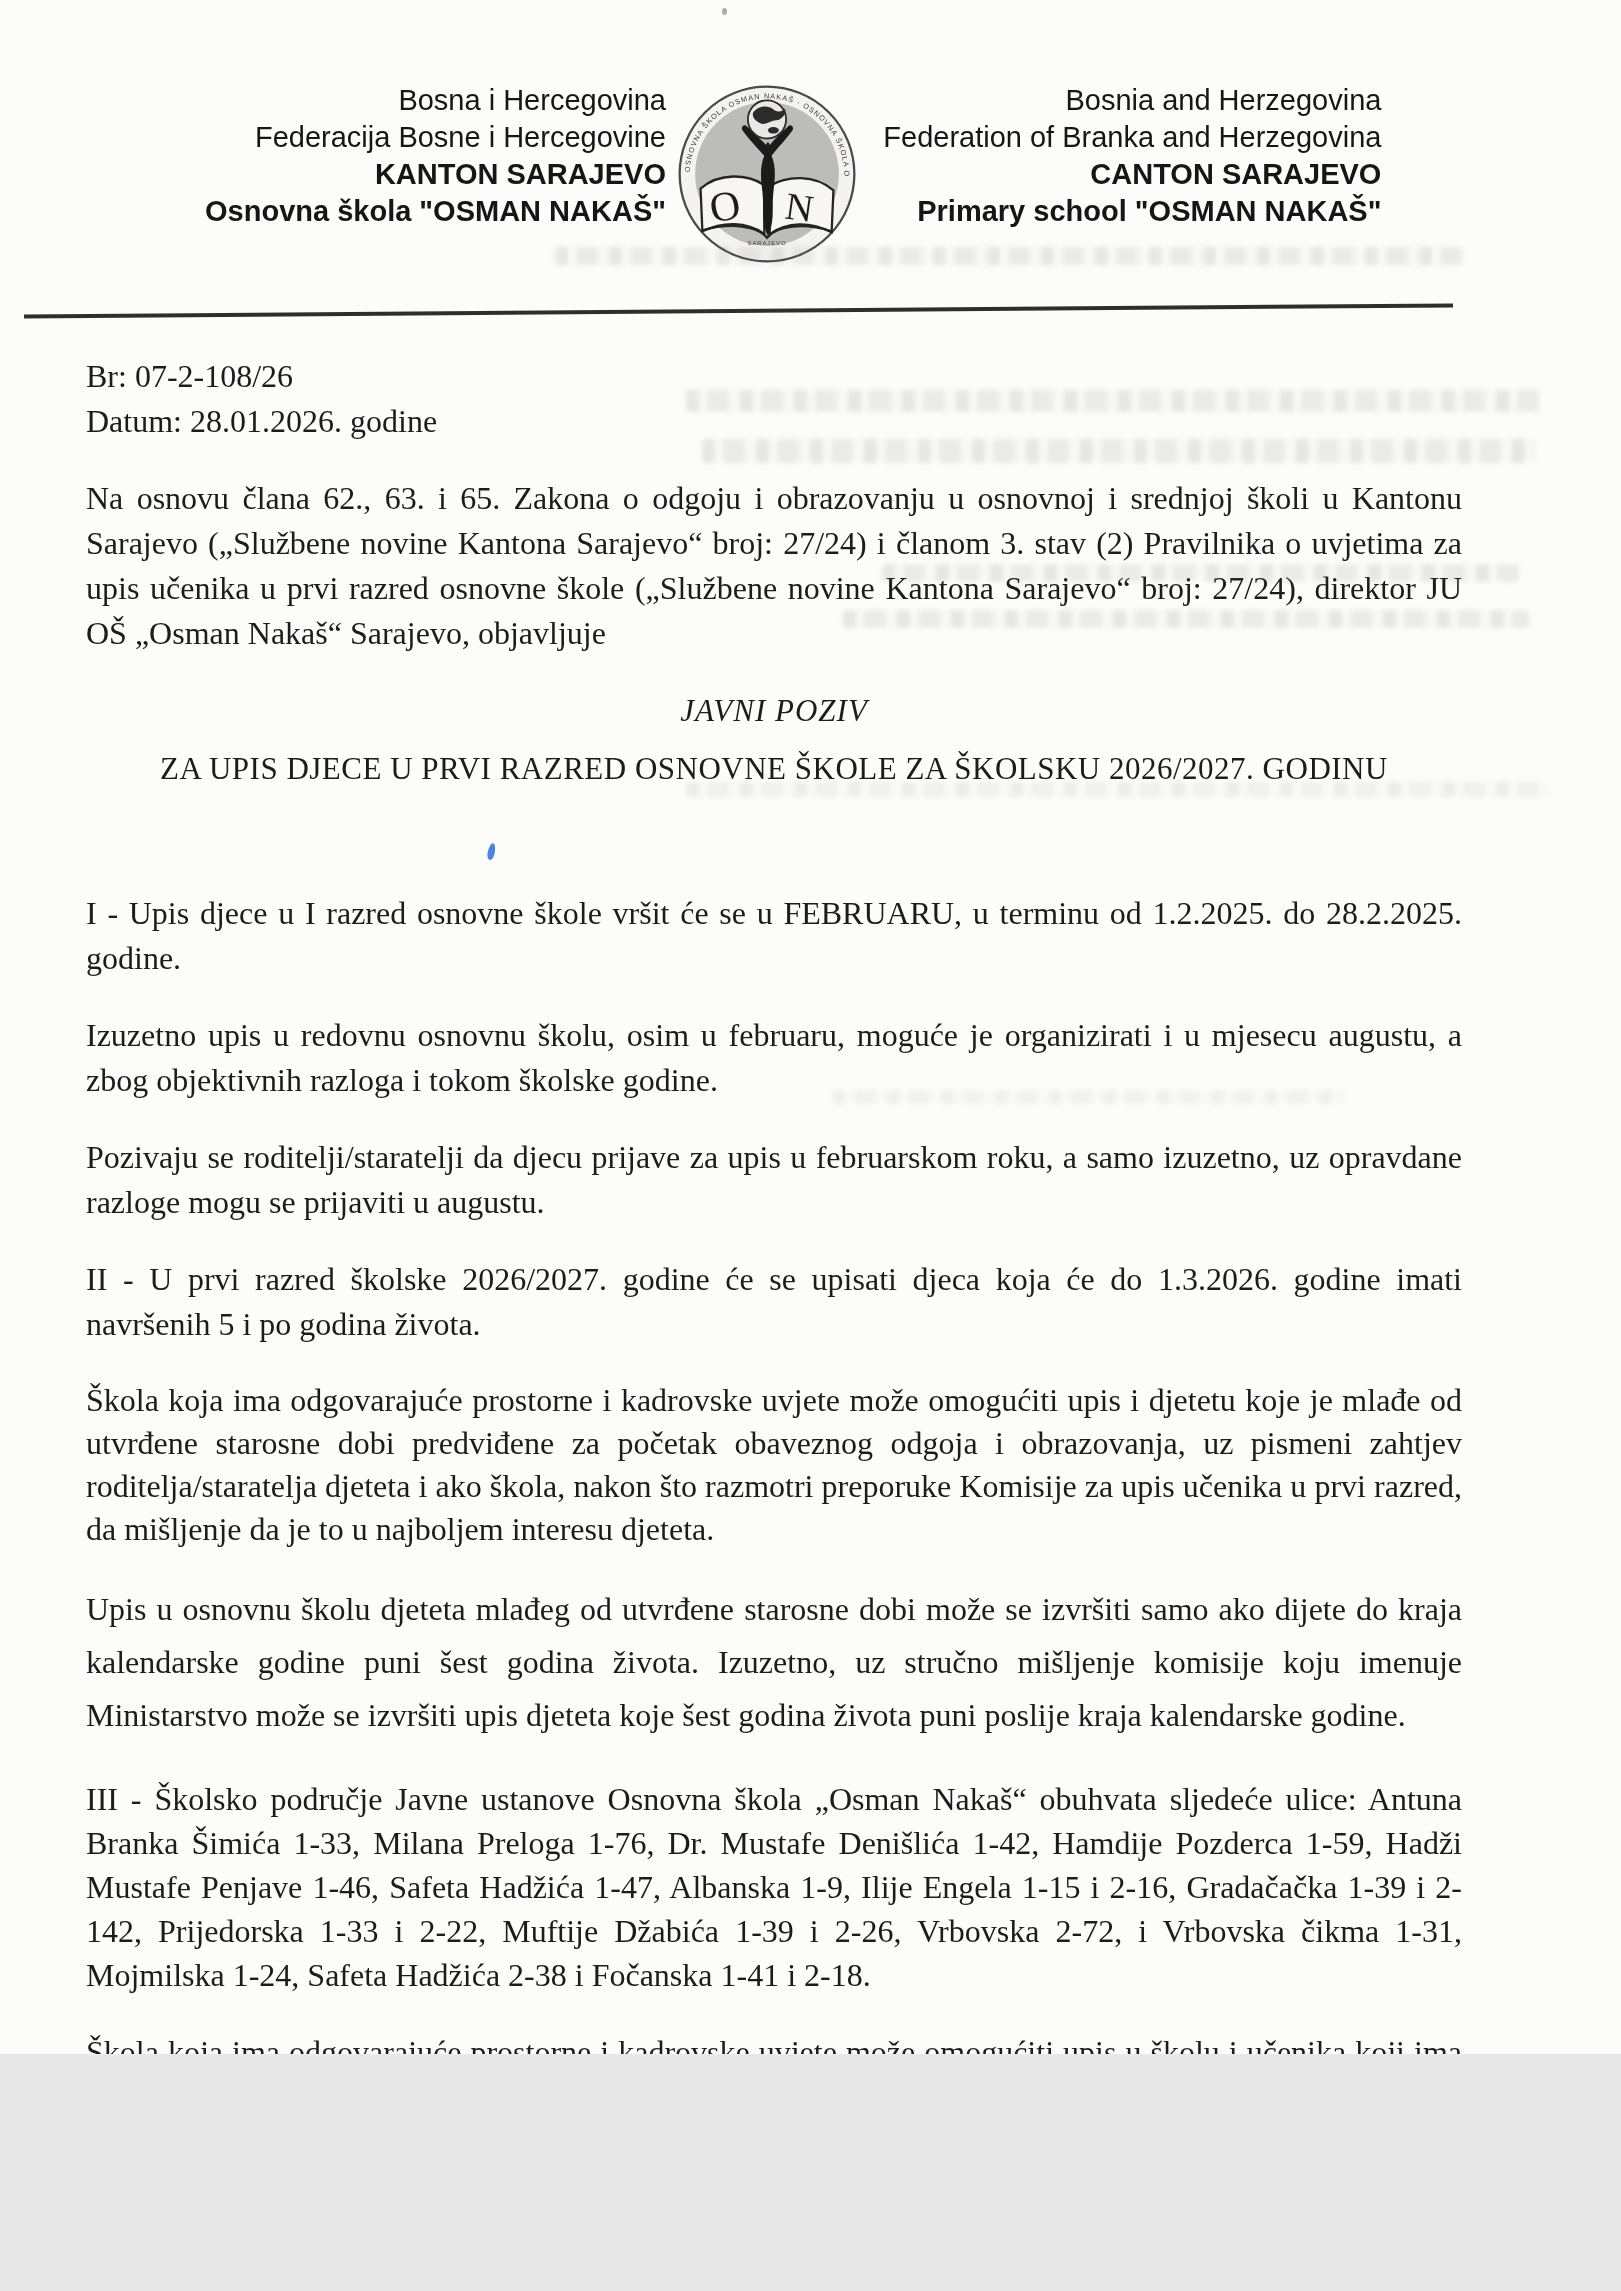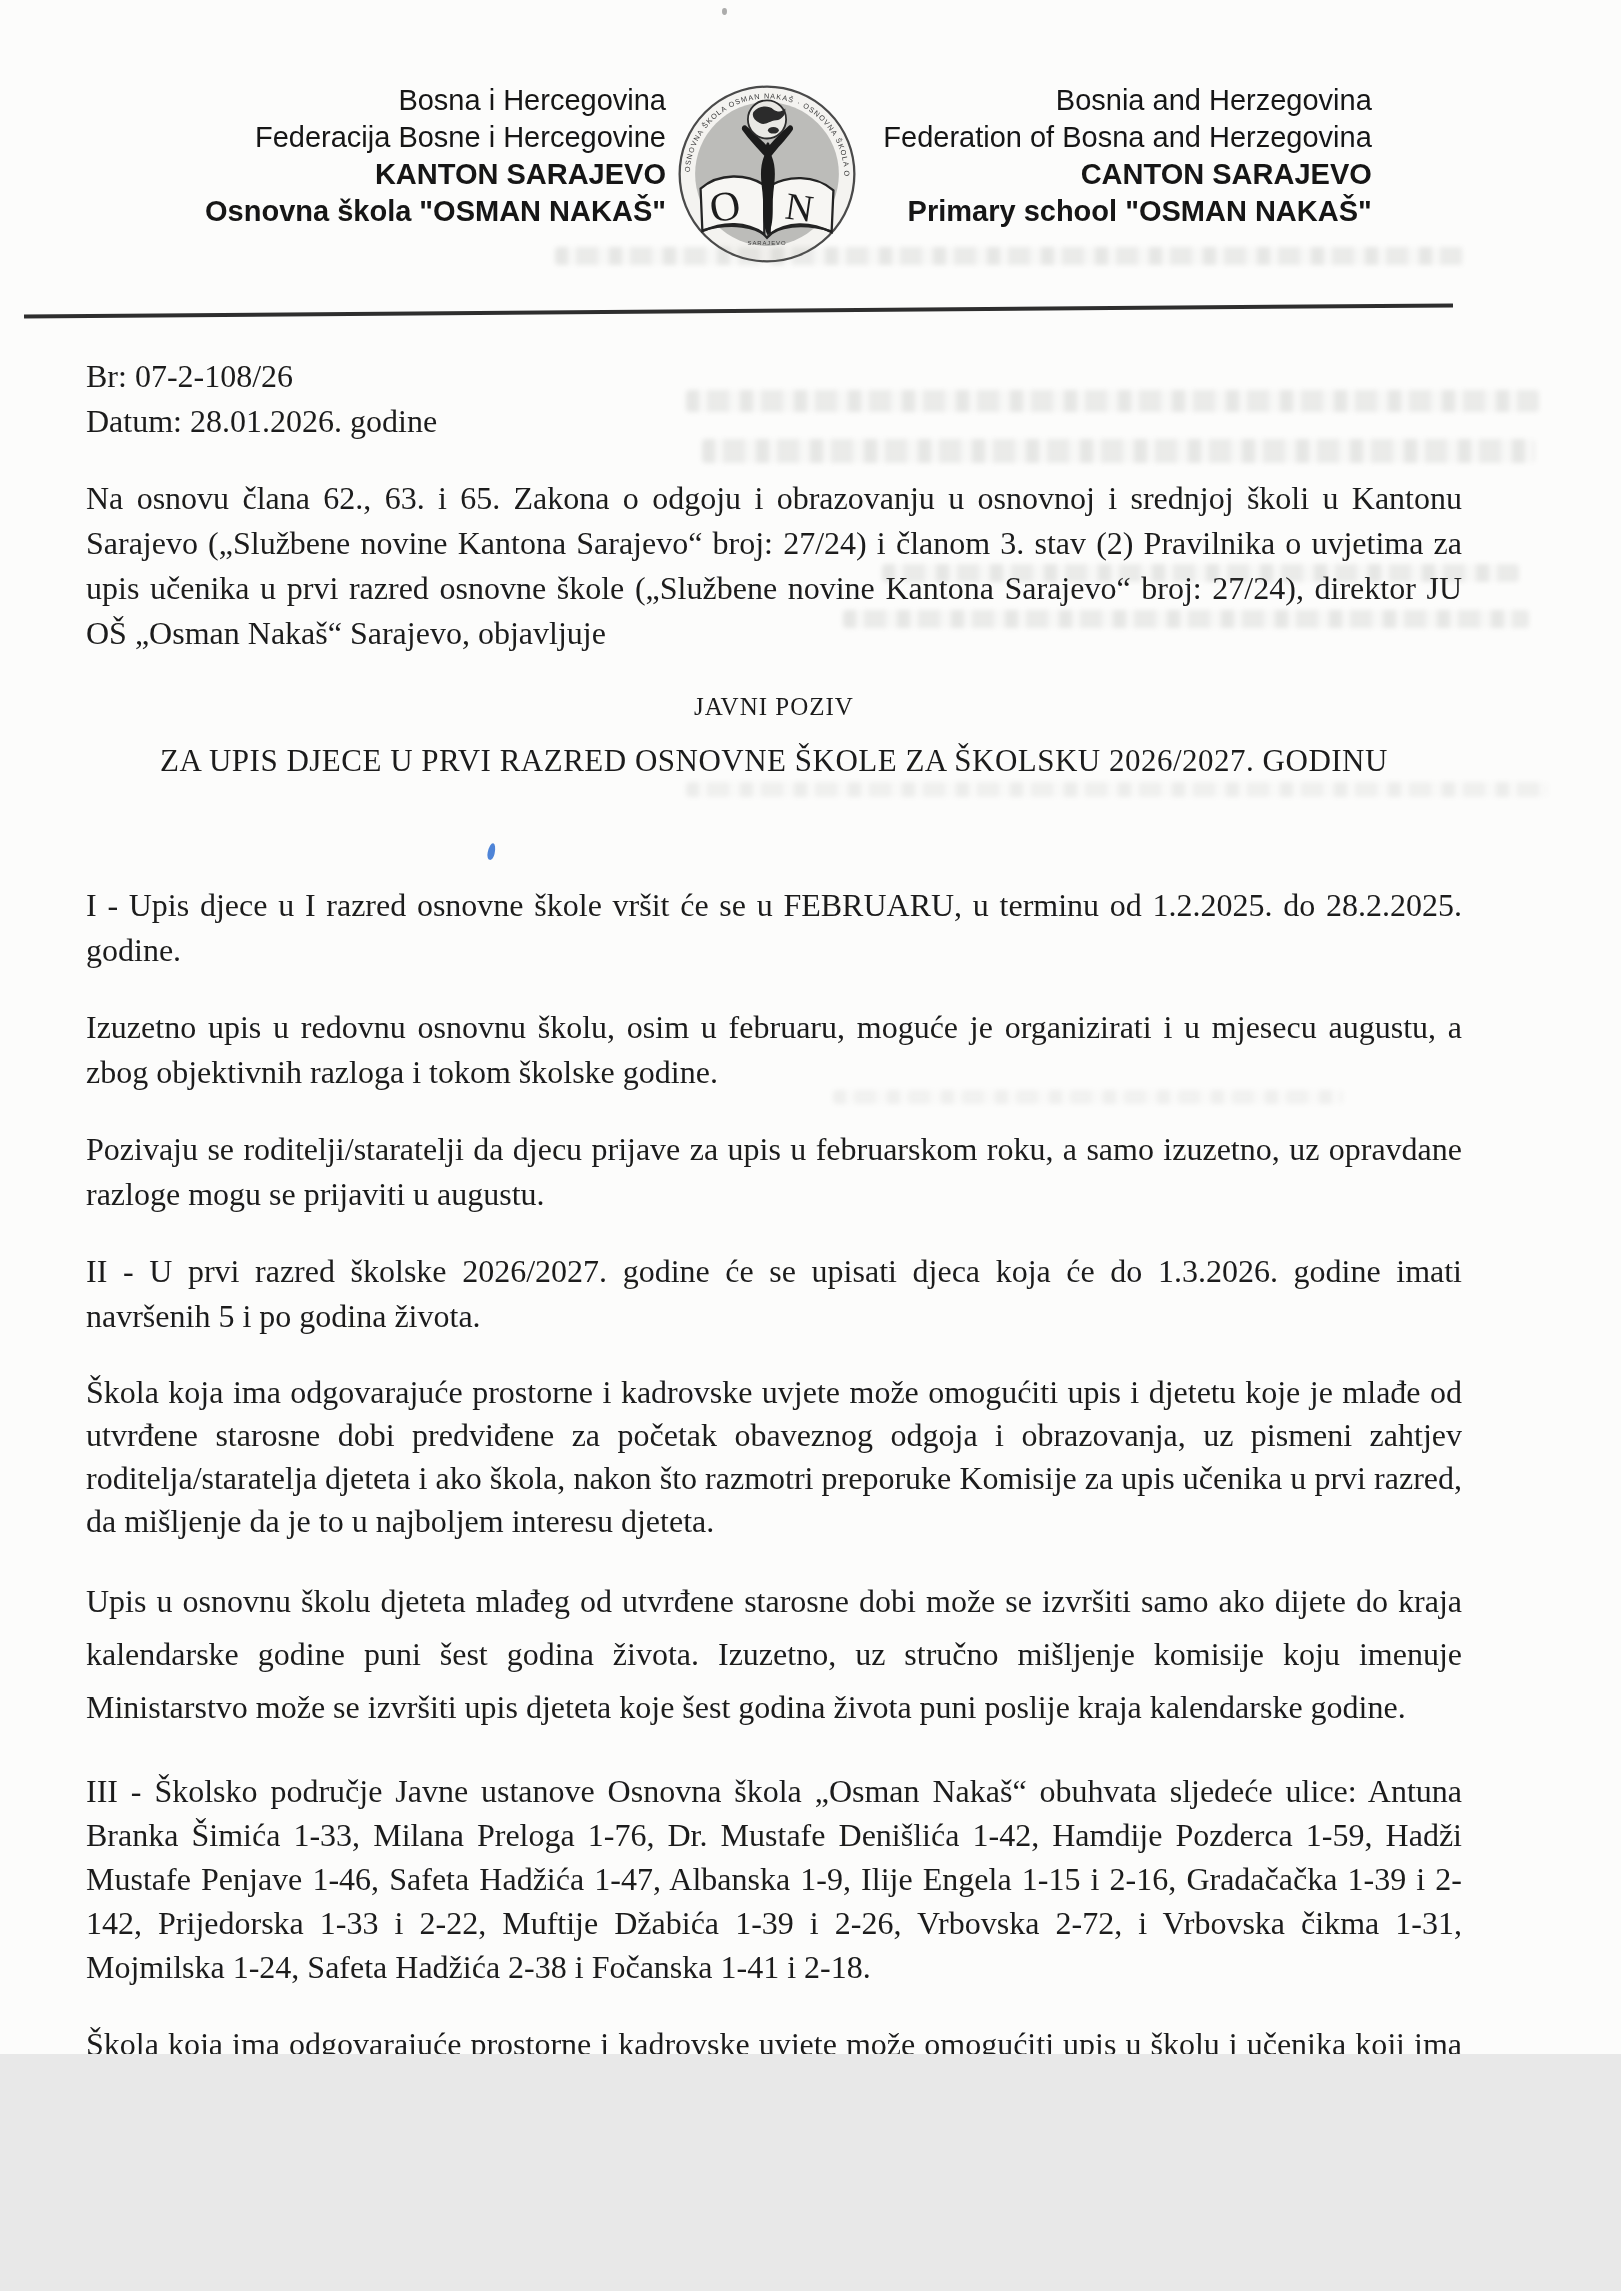--- a/index.html
+++ b/index.html
@@ -16,21 +16,21 @@
   .header-right { margin-left:25.5px; text-align:right; }
   .hdr-bold { font-weight:700; }
   .header-logo { width:182px; height:192px; margin:-3.9px 0 0 9.8px; flex:0 0 auto; }
   .rule { margin:39px 0 0 23.5px; width:1429px; height:3.9px; background:#2e2e2e; transform:rotate(-0.45deg); }
   
   .meta { margin:41px 0 0 86px; font-size:32px; line-height:45px; }
   
   .content { margin:0 159px 0 86px; }
   .intro { text-align:justify; font-size:32px; line-height:46px; }
   .title-block { text-align:center; margin-top:37px; }
-  .title-line1 { font-size:25px; letter-spacing:1px; }
+  .title-line1 { font-size:31px; letter-spacing:1px;font-style:italic; }
   .title-line2 { font-size:31px; margin-top:21.6px; letter-spacing:0.5px; }
   .p { text-align:justify; font-size:32px; line-height:45px; }
   .p1 { margin-top:104px; }
   .p2 { margin-top:0; }
   .p3 { margin-top:21.6px; }
   .p4 { margin-top:17px; }
   .p5 { margin-top:11.8px; line-height:43px; }
   .p6 { margin-top:13.7px; line-height:53px; }
   .p7 { margin-top:0;  line-height:40px; }
   .p8 { margin-top:35px; line-height:44px; }
@@ -111,21 +111,21 @@
       <g>
         <circle cx="100" cy="40" r="21" fill="#e9e8e4" stroke="#2c2c2c" stroke-width="2"></circle>
         <path d="M85,32 c6,-7 16,-8 22,-3 c6,4 10,2 13,-1 c1,6 -3,12 -10,13 c-8,1 -12,6 -18,3 c-6,-3 -9,-7 -7,-12 z" fill="#2b2b2b"></path>
         <ellipse cx="107" cy="52" rx="6" ry="3.6" fill="#2b2b2b"></ellipse>
       </g>
       <text x="100" y="178" text-anchor="middle" font-family="Liberation Sans, sans-serif" font-size="6.5" letter-spacing="1" fill="#3c3c3c">SARAJEVO</text>
     </svg>
 
     <div class="hcol header-right">
       <div>Bosnia and Herzegovina</div>
-      <div>Federation of Bosna and Herzegovina</div>
+      <div>Federation of Branka and Herzegovina</div>
       <div class="hdr-bold">CANTON SARAJEVO</div>
       <div class="hdr-bold">Primary school "OSMAN NAKAŠ"</div>
     </div>
   </div>
 
   <div class="rule"></div>
 
   <div class="meta">
     <div>Br: 07-2-108/26</div>
     <div>Datum: 28.01.2026. godine</div>

